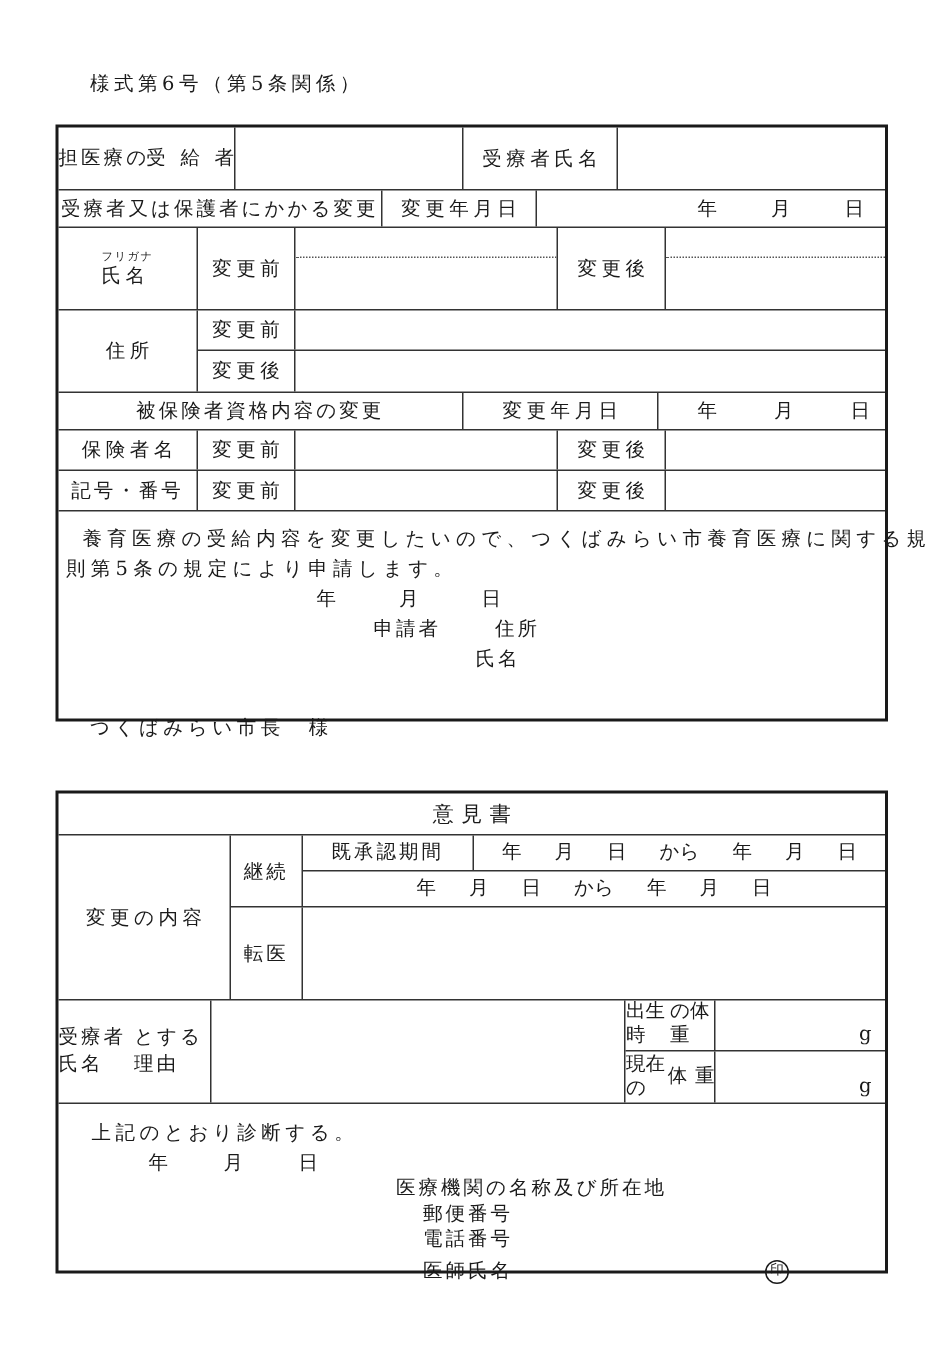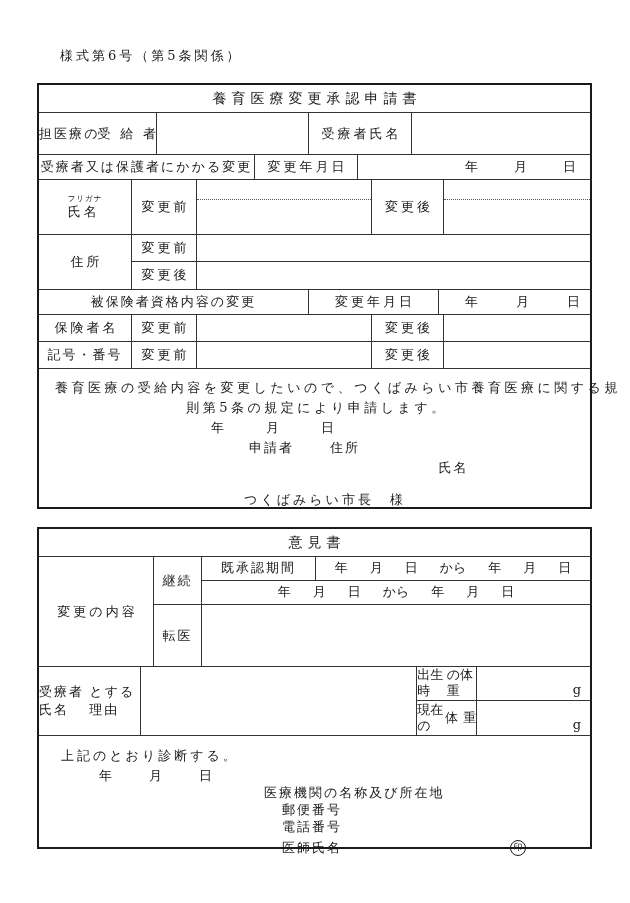--- a/index.html
+++ b/index.html
@@ -42,27 +42,27 @@
   .furigana { font-size:7.5px; letter-spacing:1px; line-height:9px; }
   .name-label-stack { display:flex; flex-direction:column; align-items:flex-start;text-align:center; }
   .dotted-cell { position:relative; }
   .dotted-line {
     position:absolute; left:0; right:0; top:36%;
     border-top:1px dotted #555;
   }
   .date-cell-app { display:flex; align-items:center; justify-content:flex-end; gap:36px; padding-right:14px; }
   .date-cell-app2 { display:flex; align-items:center; justify-content:flex-end; gap:38px; padding-right:10px; }
   .date-cell-op { display:flex; align-items:center; justify-content:center; gap:22px; }
-  .statement { display:block; padding-top:9px; line-height:20px; font-size:13px;text-align:center; }
+  .statement { display:block; padding-top:9px; line-height:20px; font-size:13px; }
   .st-line1 { padding-left:16px; letter-spacing:3.5px; white-space:nowrap; }
   .st-line2 { padding-left:5px; letter-spacing:3.5px; }
   .st-date { padding-left:172px; display:flex; gap:42px; letter-spacing:0; }
   .st-applicant { padding-left:210px; display:flex; gap:36px; letter-spacing:2px; }
   .st-name { padding-left:278px; letter-spacing:2px; }
-  .st-addressee { padding-left:21px; margin-top:12px; letter-spacing:3px; }
+  .st-addressee { padding-left:21px; margin-top:26px; letter-spacing:3px; }
   .op-statement { display:block; padding-top:8px; line-height:17px; font-size:13px; }
   .op-diag { padding-left:22px; letter-spacing:3px; margin-top:3px; }
   .op-date { padding-left:60px; display:flex; gap:37px; margin-top:3px; }
   .op-inst { padding-left:225px; letter-spacing:2px; }
   .op-postal,.op-phone { padding-left:243px; letter-spacing:2px; }
   .op-doctor { padding-left:243px; letter-spacing:2px; margin-top:4px; display:flex; align-items:center; }
   .stamp {
     display:inline-flex; align-items:center; justify-content:center;
     width:16px; height:16px; border:1.5px solid #1a1a1a; border-radius:50%;
     font-size:9px; letter-spacing:0; margin-left:168px; flex:none;
@@ -71,23 +71,20 @@
 </style>
 </head>
 <body>
 
 <div class="page">
 
   <div class="form-number">様式第6号（第5条関係）</div>
 
   <div class="tbl tbl-app">
 
-    <div class="row bb" style="height:28px">
-      <div class="cell grow title-cell">養育医療変更承認申請書</div>
-    </div>
 
     <div class="row bb" style="height:42px">
       <div class="cell br" style="width:118px">
         <div class="two-line">
           <span class="justify-block">公費負担医療の</span>
           <span class="justify-block">受給者番号</span>
         </div>
       </div>
       <div class="cell br" style="width:152px"></div>
       <div class="cell br ls3" style="width:103px">受療者氏名</div>

